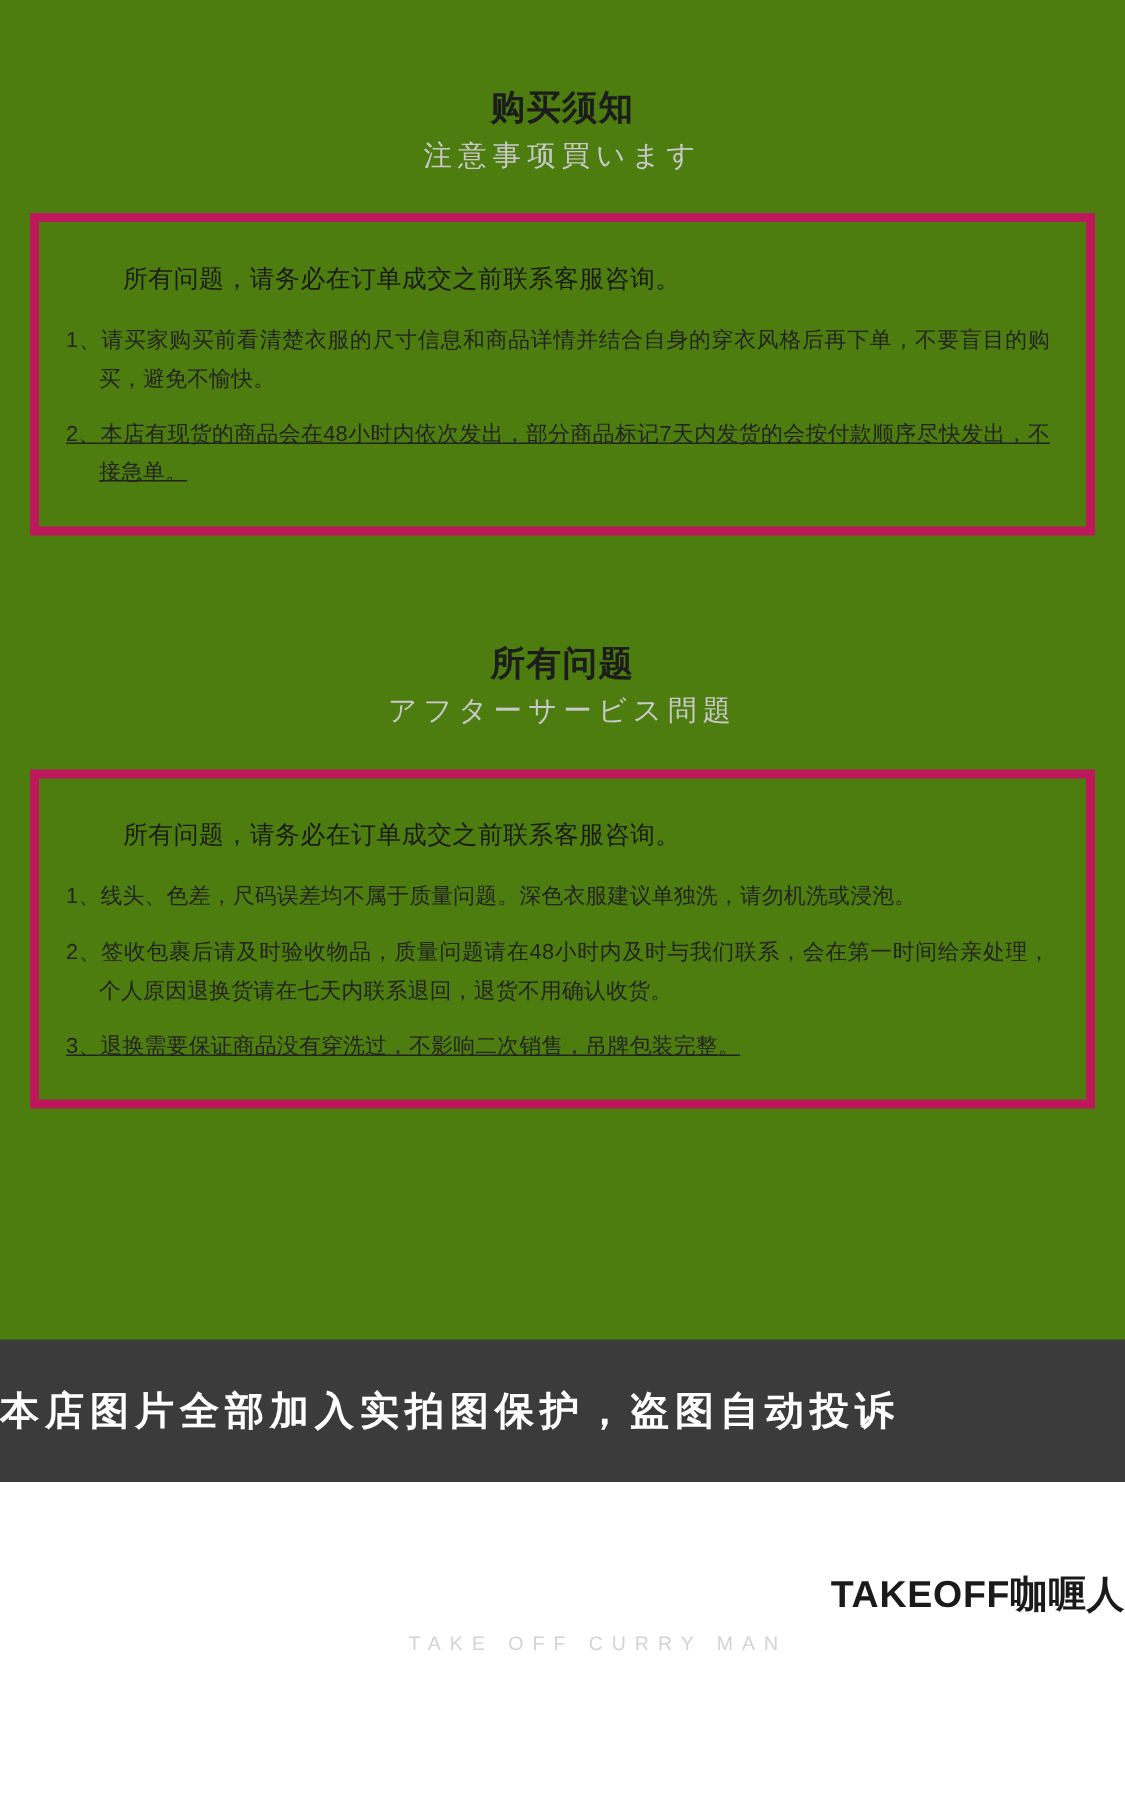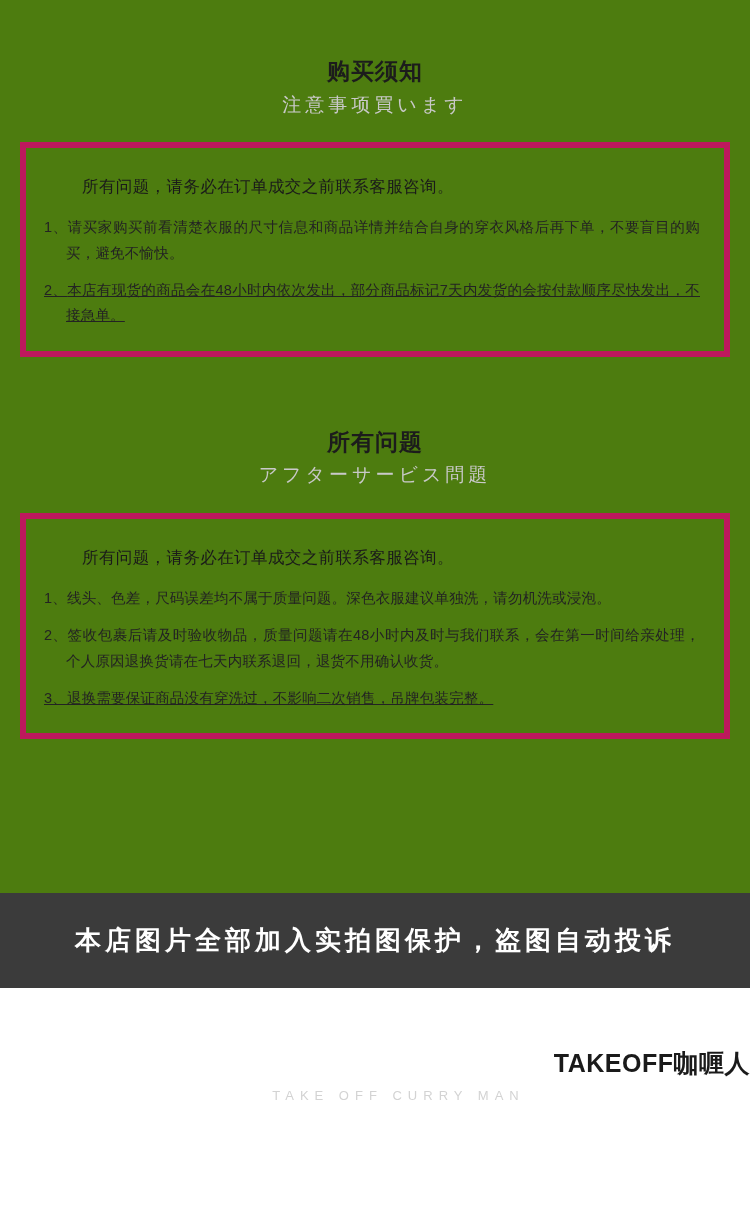--- a/index.html
+++ b/index.html
@@ -86,21 +86,21 @@
   .sp-after-head { height: 26px; }
   .sp-between { height: 72px; }
   .sp-before-banner { height: 154px; }
 
   
   .banner {
     background: #3b3b3b;
     height: 95px;
     display: flex;
     align-items: center;
-    justify-content: center;
+    justify-content: flex-start;
   }
   .banner-text {
     color: #ffffff;
     font-size: 26px;
     font-weight: bold;
     letter-spacing: 4px;
     white-space: nowrap;
   }
 
   

